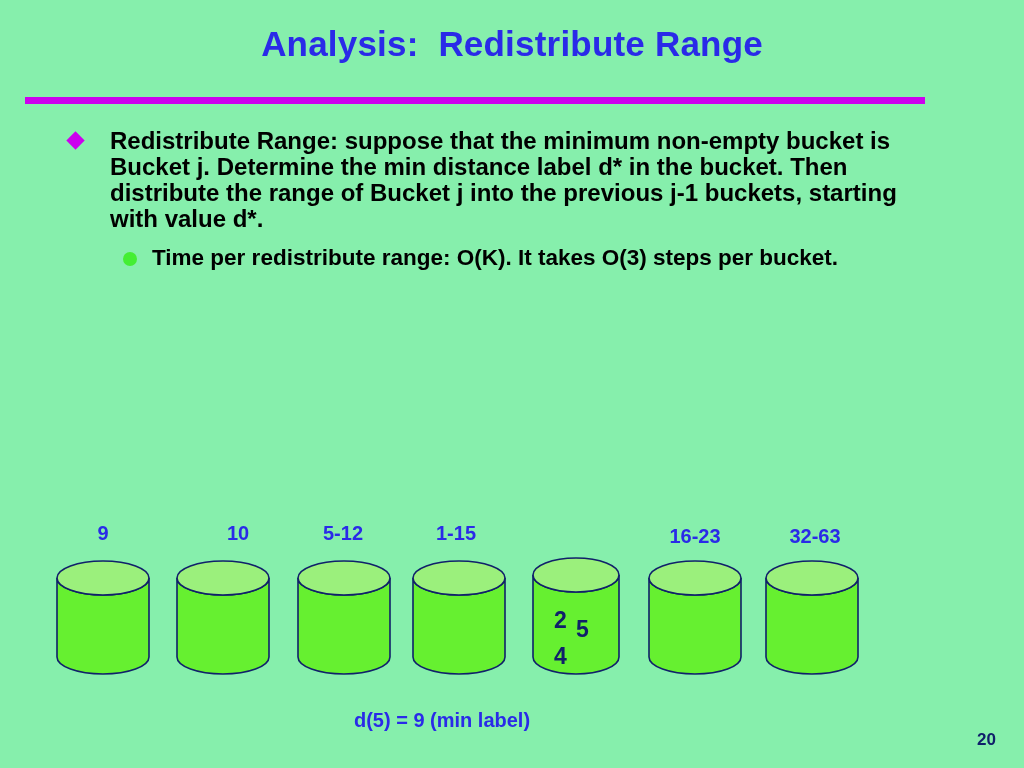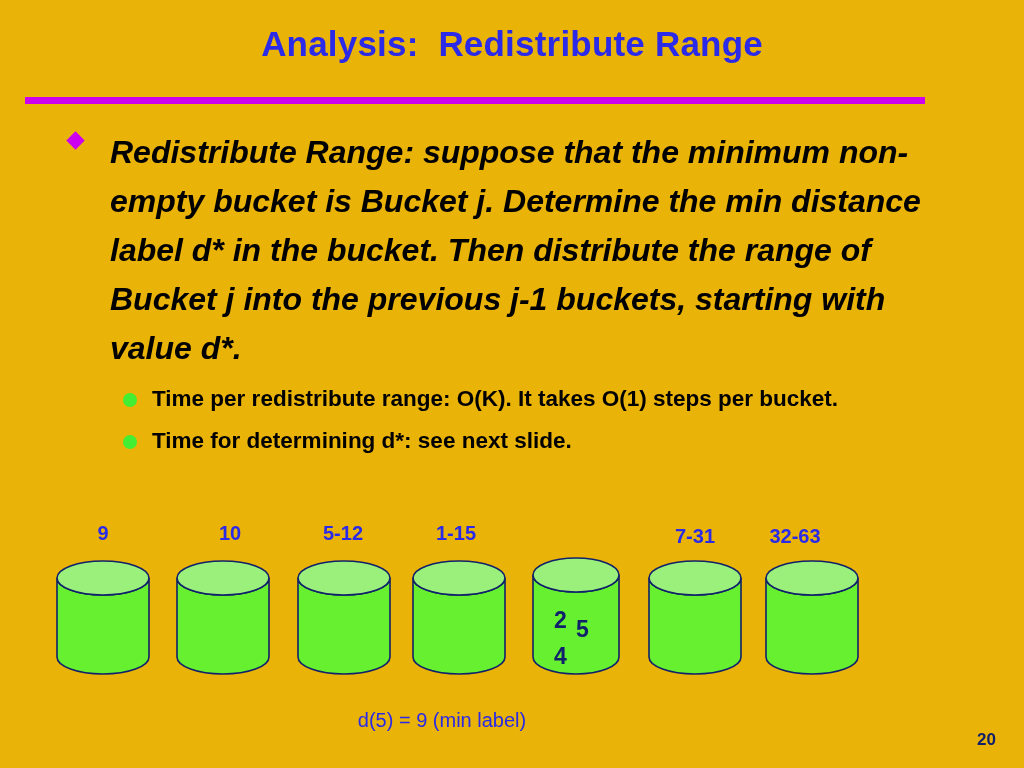--- a/index.html
+++ b/index.html
@@ -15,21 +15,21 @@
     background: #cce7fd;
     font-family: "Liberation Sans", sans-serif;
     position: relative;
   }
 
   #slide {
     position: absolute;
     left: 0; top: 0;
     width: 1024px;
     height: 768px;
-    background: #eab308;
+    background: #86efac;
   }
 
   
   #slide-title {
     position: absolute;
     left: 0;
     top: 24px;
     width: 1024px;
     text-align: center;
     font-size: 35px;
@@ -52,26 +52,25 @@
   #body-block {
     position: absolute;
     left: 66px;
     top: 128px;
     width: 900px;
   }
 
   .bullet-l1 {
     position: relative;
     padding-left: 44px;
-    font-size: 32px;
+    font-size: 24px;
     font-weight: bold;
     color: #000000;
-    line-height: 49px;
+    line-height: 26px;
     width: 860px;
-    font-style: italic;
   }
 
   .diamond-bullet {
     position: absolute;
     left: 3px;
     top: 6px;
     width: 13px;
     height: 13px;
     background: #CC00EE;
     transform: rotate(45deg);
@@ -143,21 +142,21 @@
     line-height: 1;
   }
 
   #diagram-caption {
     position: absolute;
     left: 0;
     top: 709px;
     width: 884px;
     text-align: center;
     font-size: 20px;
-    font-weight: normal;
+    font-weight: bold;
     color: #2A2AE8;
   }
 
   #page-number {
     position: absolute;
     right: 28px;
     top: 730px;
     font-size: 17px;
     font-weight: bold;
     color: #10206A;
@@ -175,39 +174,35 @@
   <div id="body-block">
 
     <div class="bullet-l1">
       <span class="diamond-bullet"></span>
       <span>Redistribute Range:   suppose that the minimum non-empty bucket is Bucket j.  Determine the min distance label d* in the bucket.  Then distribute the range of Bucket j into the previous j-1 buckets, starting with value d*.</span>
     </div>
 
     <div class="sub-list">
       <div class="bullet-l2">
         <span class="circle-bullet"></span>
-        <span>Time per redistribute range:  O(K).  It takes O(1) steps per bucket.</span>
-      </div>
-      <div class="bullet-l2">
-        <span class="circle-bullet"></span>
-        <span>Time for determining d*: see next slide.</span>
+        <span>Time per redistribute range:  O(K).  It takes O(3) steps per bucket.</span>
       </div>
     </div>
 
   </div>
 
   <div id="bucket-row">
       <div class="bucket-label" style="left: 56px; top: 522px; width: 94px;">9</div>
       <div class="cylinder" style="left: 56px; top: 560px; width: 94px; height: 115px;">
         <svg class="cyl-svg" width="94" height="115" viewBox="0 0 94 115">
           <path d="M 1,18 L 1,97 A 46,17 0 0 0 93,97 L 93,18 A 46,17 0 0 1 1,18 Z" fill="#66F030" stroke="#10206A" stroke-width="1.6"></path>
           <ellipse cx="47" cy="18" rx="46" ry="17" fill="#9BF07C" stroke="#10206A" stroke-width="1.6"></ellipse>
         </svg>
       </div>
-      <div class="bucket-label" style="left: 183px; top: 522px; width: 94px;">10</div>
+      <div class="bucket-label" style="left: 191px; top: 522px; width: 94px;">10</div>
       <div class="cylinder" style="left: 176px; top: 560px; width: 94px; height: 115px;">
         <svg class="cyl-svg" width="94" height="115" viewBox="0 0 94 115">
           <path d="M 1,18 L 1,97 A 46,17 0 0 0 93,97 L 93,18 A 46,17 0 0 1 1,18 Z" fill="#66F030" stroke="#10206A" stroke-width="1.6"></path>
           <ellipse cx="47" cy="18" rx="46" ry="17" fill="#9BF07C" stroke="#10206A" stroke-width="1.6"></ellipse>
         </svg>
       </div>
       <div class="bucket-label" style="left: 296px; top: 522px; width: 94px;">5-12</div>
       <div class="cylinder" style="left: 297px; top: 560px; width: 94px; height: 115px;">
         <svg class="cyl-svg" width="94" height="115" viewBox="0 0 94 115">
           <path d="M 1,18 L 1,97 A 46,17 0 0 0 93,97 L 93,18 A 46,17 0 0 1 1,18 Z" fill="#66F030" stroke="#10206A" stroke-width="1.6"></path>
@@ -225,28 +220,28 @@
         <svg class="cyl-svg" width="88" height="118" viewBox="0 0 88 118">
           <path d="M 1,18 L 1,100 A 43,17 0 0 0 87,100 L 87,18 A 43,17 0 0 1 1,18 Z" fill="#66F030" stroke="#10206A" stroke-width="1.6"></path>
           <ellipse cx="44" cy="18" rx="43" ry="17" fill="#9BF07C" stroke="#10206A" stroke-width="1.6"></ellipse>
         </svg>
         <div class="cyl-contents">
           <span class="cyl-num" style="left: 22px; top: 52px;">2</span>
           <span class="cyl-num" style="left: 44px; top: 61px;">5</span>
           <span class="cyl-num" style="left: 22px; top: 88px;">4</span>
         </div>
       </div>
-      <div class="bucket-label" style="left: 648px; top: 525px; width: 94px;">7-31</div>
+      <div class="bucket-label" style="left: 648px; top: 525px; width: 94px;">16-23</div>
       <div class="cylinder" style="left: 648px; top: 560px; width: 94px; height: 115px;">
         <svg class="cyl-svg" width="94" height="115" viewBox="0 0 94 115">
           <path d="M 1,18 L 1,97 A 46,17 0 0 0 93,97 L 93,18 A 46,17 0 0 1 1,18 Z" fill="#66F030" stroke="#10206A" stroke-width="1.6"></path>
           <ellipse cx="47" cy="18" rx="46" ry="17" fill="#9BF07C" stroke="#10206A" stroke-width="1.6"></ellipse>
         </svg>
       </div>
-      <div class="bucket-label" style="left: 748px; top: 525px; width: 94px;">32-63</div>
+      <div class="bucket-label" style="left: 768px; top: 525px; width: 94px;">32-63</div>
       <div class="cylinder" style="left: 765px; top: 560px; width: 94px; height: 115px;">
         <svg class="cyl-svg" width="94" height="115" viewBox="0 0 94 115">
           <path d="M 1,18 L 1,97 A 46,17 0 0 0 93,97 L 93,18 A 46,17 0 0 1 1,18 Z" fill="#66F030" stroke="#10206A" stroke-width="1.6"></path>
           <ellipse cx="47" cy="18" rx="46" ry="17" fill="#9BF07C" stroke="#10206A" stroke-width="1.6"></ellipse>
         </svg>
       </div>
     </div>
 
   <div id="diagram-caption">d(5) = 9 (min label)</div>
 

